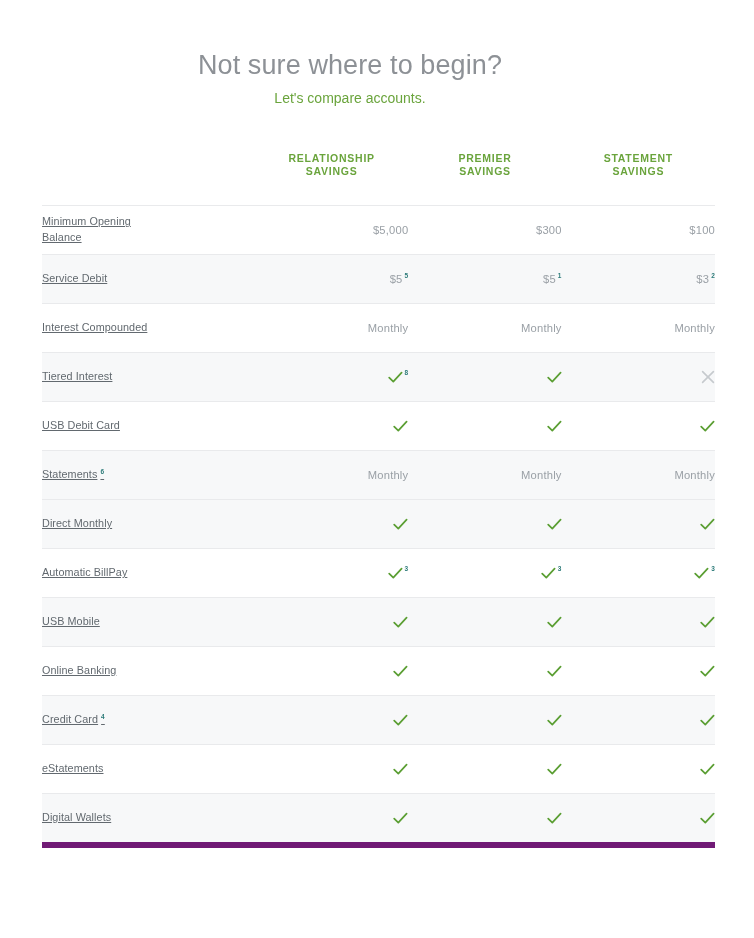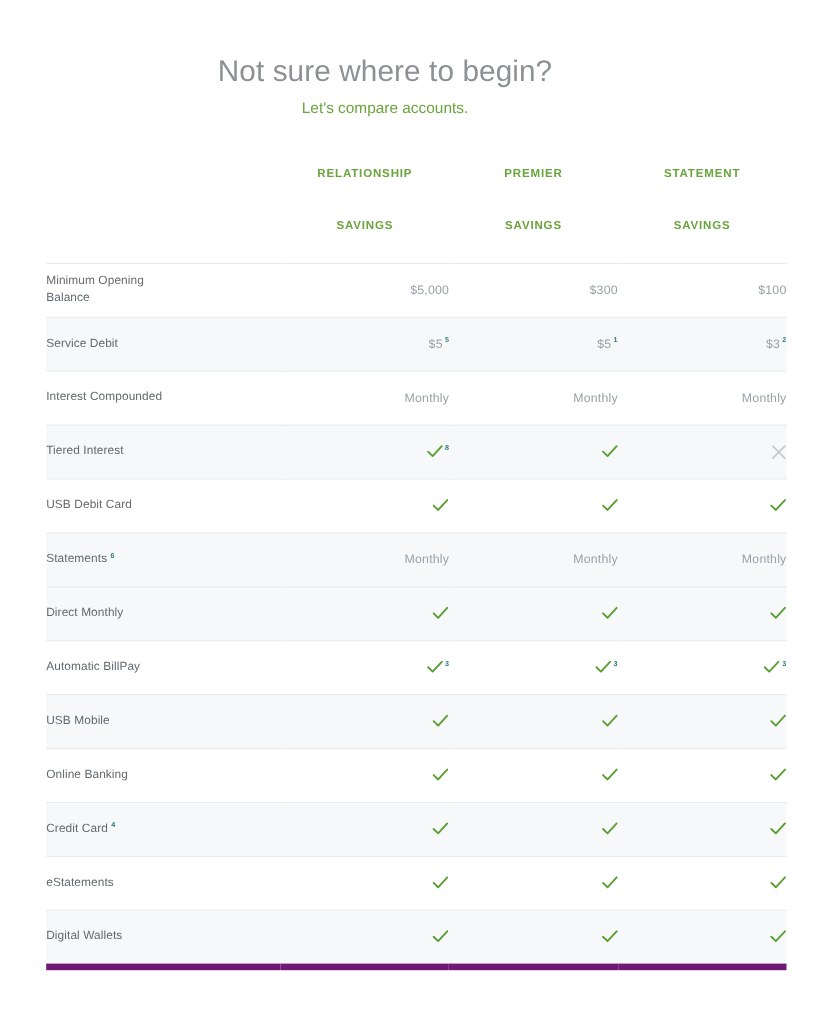--- a/index.html
+++ b/index.html
@@ -64,21 +64,21 @@
     letter-spacing: 0.75px;
     color: #6aa43c;
     line-height: 1.28;
     text-align: center;
     text-transform: uppercase;
   }
   .compare-table thead th.feature-head {
     text-align: left;
   }
   .head-l1 { display: block; }
-  .head-l2 { display: block; margin-top: 34px; }
+  .head-l2 { display: block; }
 
   .compare-table tbody tr {
     border-top: 1px solid #e9eaec;
   }
   .compare-table tbody tr.shaded {
     background: #f7f8f9;
   }
   .compare-table tbody tr:last-child {
     border-bottom: 6px solid #701a75;
   }
@@ -89,20 +89,21 @@
     vertical-align: middle;
   }
 
   td.feature-cell {
     padding-left: 14px;
     font-size: 10.8px;
     color: #62696f;
     line-height: 1.42;
     text-align: left;
     letter-spacing: 0.08px;
+    text-decoration: underline;
   }
   td.value-cell {
     text-align: right;
     font-size: 11.2px;
     color: #9aa0a6;
     letter-spacing: 0.2px;
   }
 
   .feature-label { position: relative; }
 

